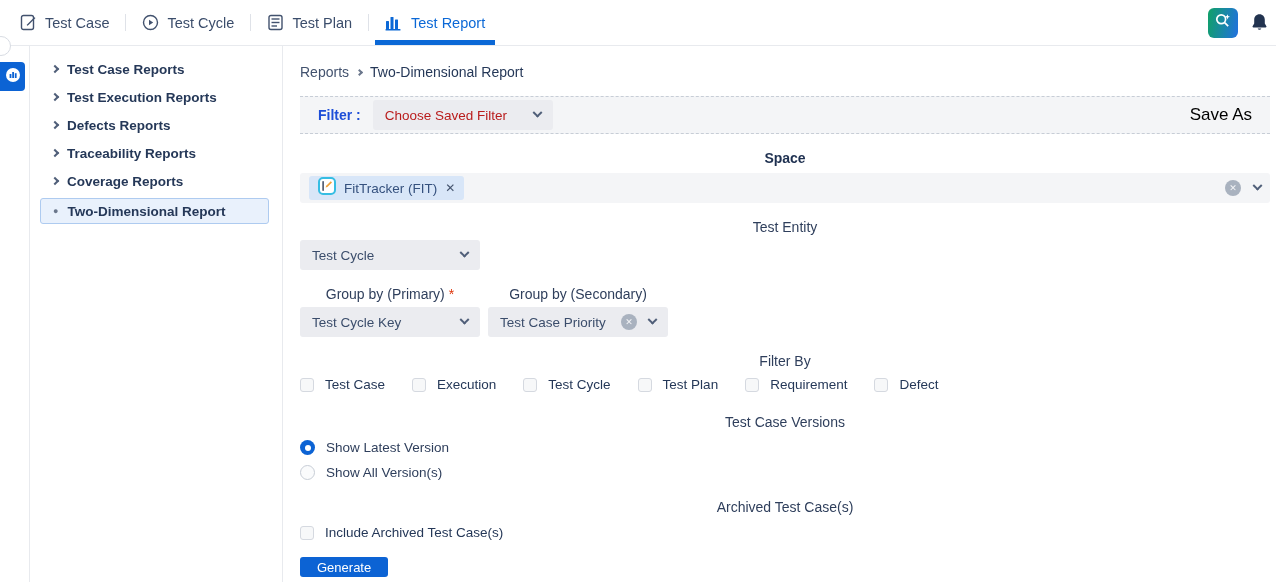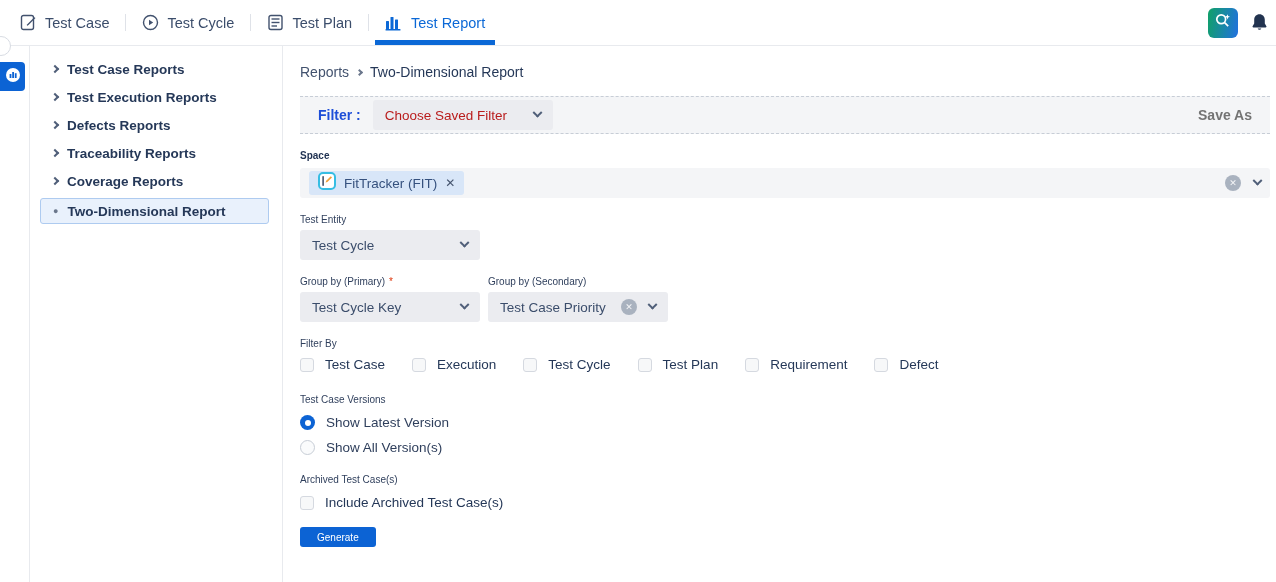--- a/index.html
+++ b/index.html
@@ -52,23 +52,23 @@
   .filter-bar { margin-top:16px; height:38px; background:#F4F5F7;
                 border-top:1px dashed #C7CDD6; border-bottom:1px dashed #C7CDD6;
                 display:flex; align-items:center; padding:0 18px; }
   .filter-label { font-size:14px; font-weight:700; color:#1d4ed8; }
   .select { background:#EBECF0; border-radius:3px; height:30px; display:flex; align-items:center;
             padding:0 12px; font-size:13.5px; color:#3B4D6B; cursor:pointer; }
   .saved-filter { width:180px; margin-left:12px; color:#b91c1c; }
   .caret-d { width:7px; height:7px; border-right:2px solid #505F79; border-bottom:2px solid #505F79;
              transform:rotate(45deg) translate(-2px,-2px); flex:none; }
   .select .caret-d { margin-left:auto; }
-  .save-as { margin-left:auto; color:#737373; font-size:14px; cursor:pointer; text-decoration:none;font-weight:bold; }
-
-  .fld-label { margin-top:16px; font-size:10px; color:#2F3F5C; }
+  .save-as { margin-left:auto; color:#000000; font-size:17px; cursor:pointer; text-decoration:none; }
+
+  .fld-label { margin-top:16px; font-size:14px; color:#2F3F5C;text-align:center; }
   .fld-label.strong { font-weight:700; color:#1E3050; }
   .req { color:#DE350B; margin-left:4px; }
 
   .space-field { margin-top:7px; height:30px; background:#F4F5F7; border-radius:3px;
                  display:flex; align-items:center; padding:0 9px; cursor:pointer; }
   .chip { background:#D8E6F8; border-radius:3px; height:24px; display:flex; align-items:center;
           gap:8px; padding:12px 9px; }
   .chip-text { font-size:13.5px; color:#35517E; }
   .chip-x { font-size:12px; color:#44546E; cursor:pointer; line-height:1; }
   .space-right { margin-left:auto; display:flex; align-items:center; gap:13px; }
@@ -88,21 +88,21 @@
 
   .radio-item { margin-top:10px; display:flex; align-items:center; gap:11px;
                 font-size:13.5px; color:#2F3F5C; cursor:pointer; }
   .radio { width:15px; height:15px; border-radius:50%; flex:none; position:relative; }
   .radio.on { background:#0C63D4; }
   .radio.on::after { content:""; position:absolute; left:4.5px; top:4.5px; width:6px; height:6px;
                      border-radius:50%; background:#fff; }
   .radio.off { background:#FAFBFC; border:1.5px solid #C7CDD6; }
 
   .generate { margin-top:17px; background:#0C63D4; color:#fff; border:none; border-radius:3px;
-              height:20px; padding:0 17px; font-size:10px; font-family:inherit; cursor:pointer; }
+              height:20px; padding:0 17px; font-size:13px; font-family:inherit; cursor:pointer; }
 </style>
 </head>
 <body>
 
 <div class="topnav">
   <div class="nav-item">
     <span>
       <svg width="17" height="17" viewBox="0 0 17 17" fill="none" stroke="#42526E" stroke-width="1.4">
         <rect x="1.5" y="1.5" width="12" height="14" rx="2"></rect>
         <path d="M15.5 4 L8.5 11 L6.8 12 L7.3 10.2 L14.3 3.2 Z" fill="#42526E" stroke="none"></path>

